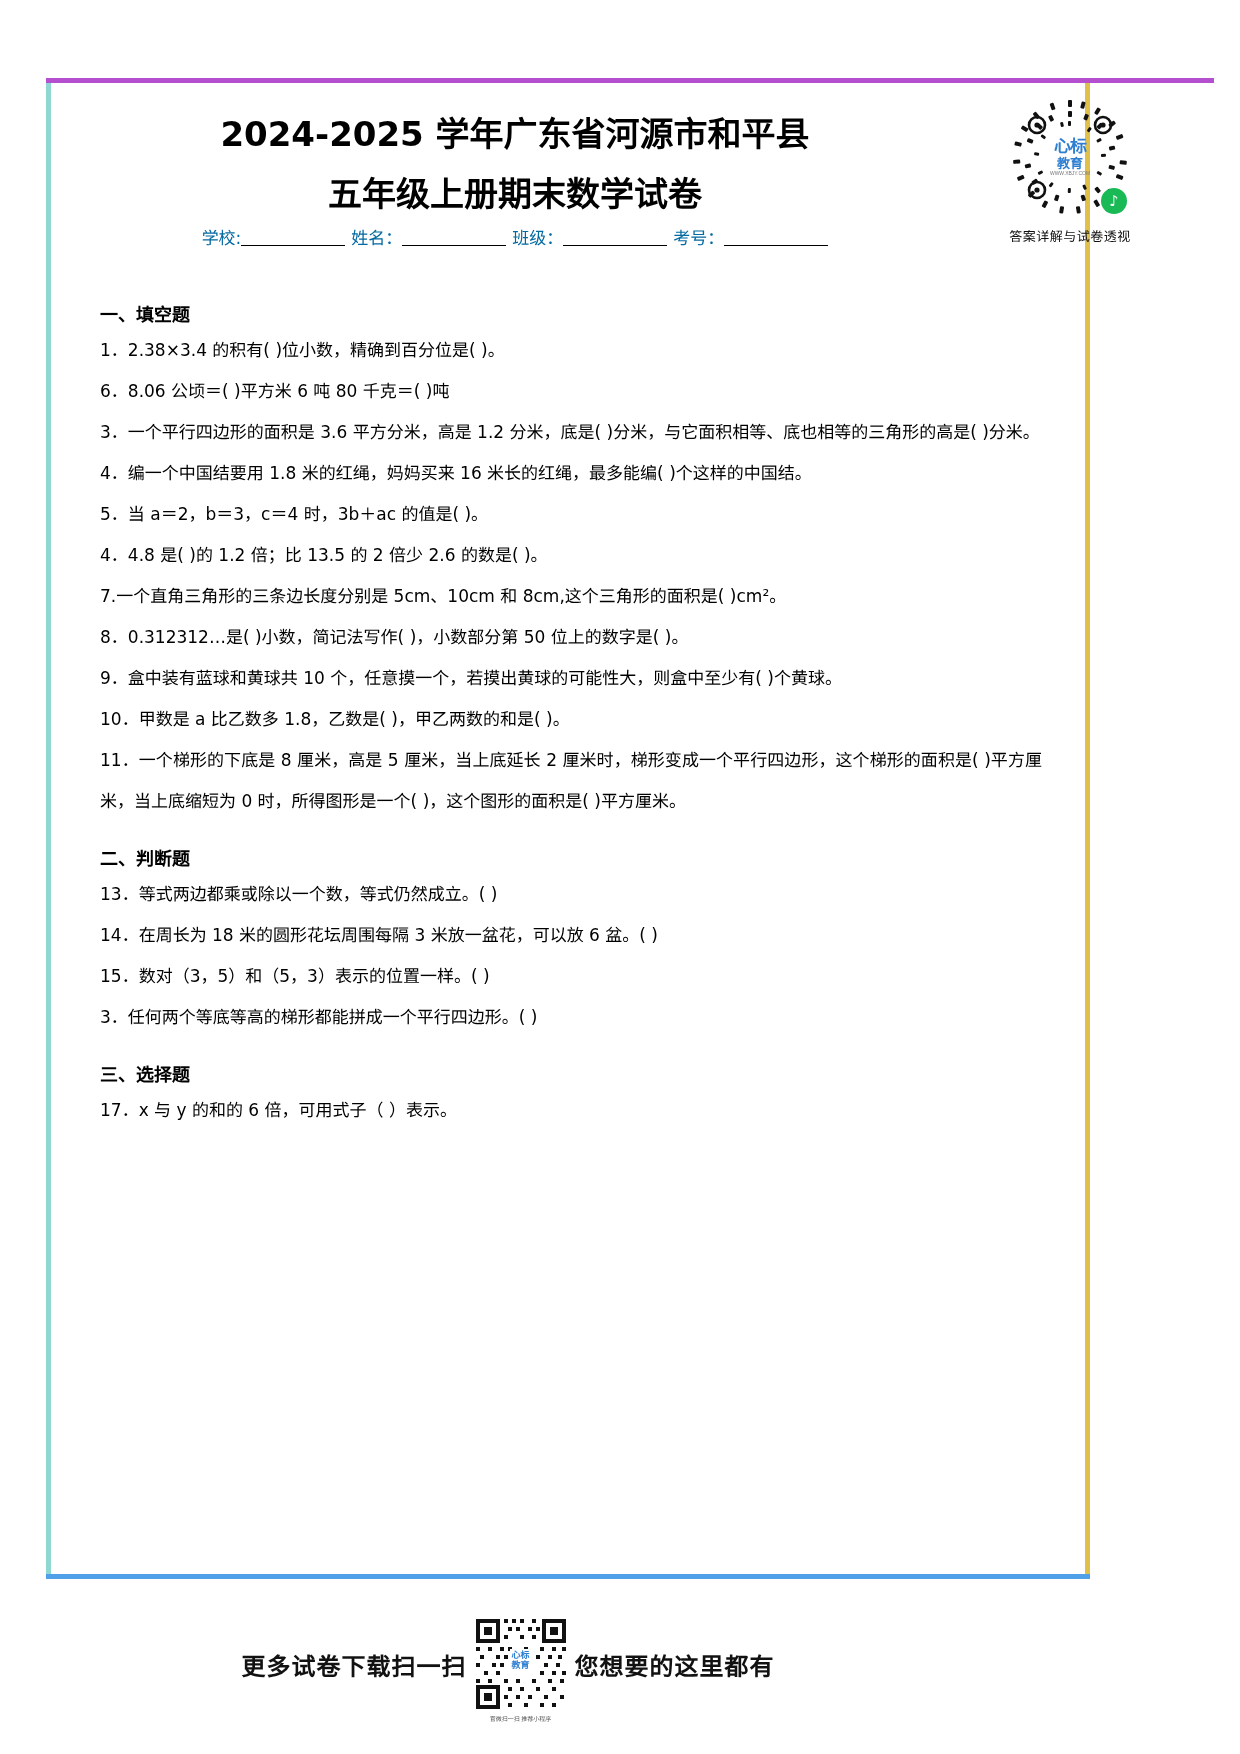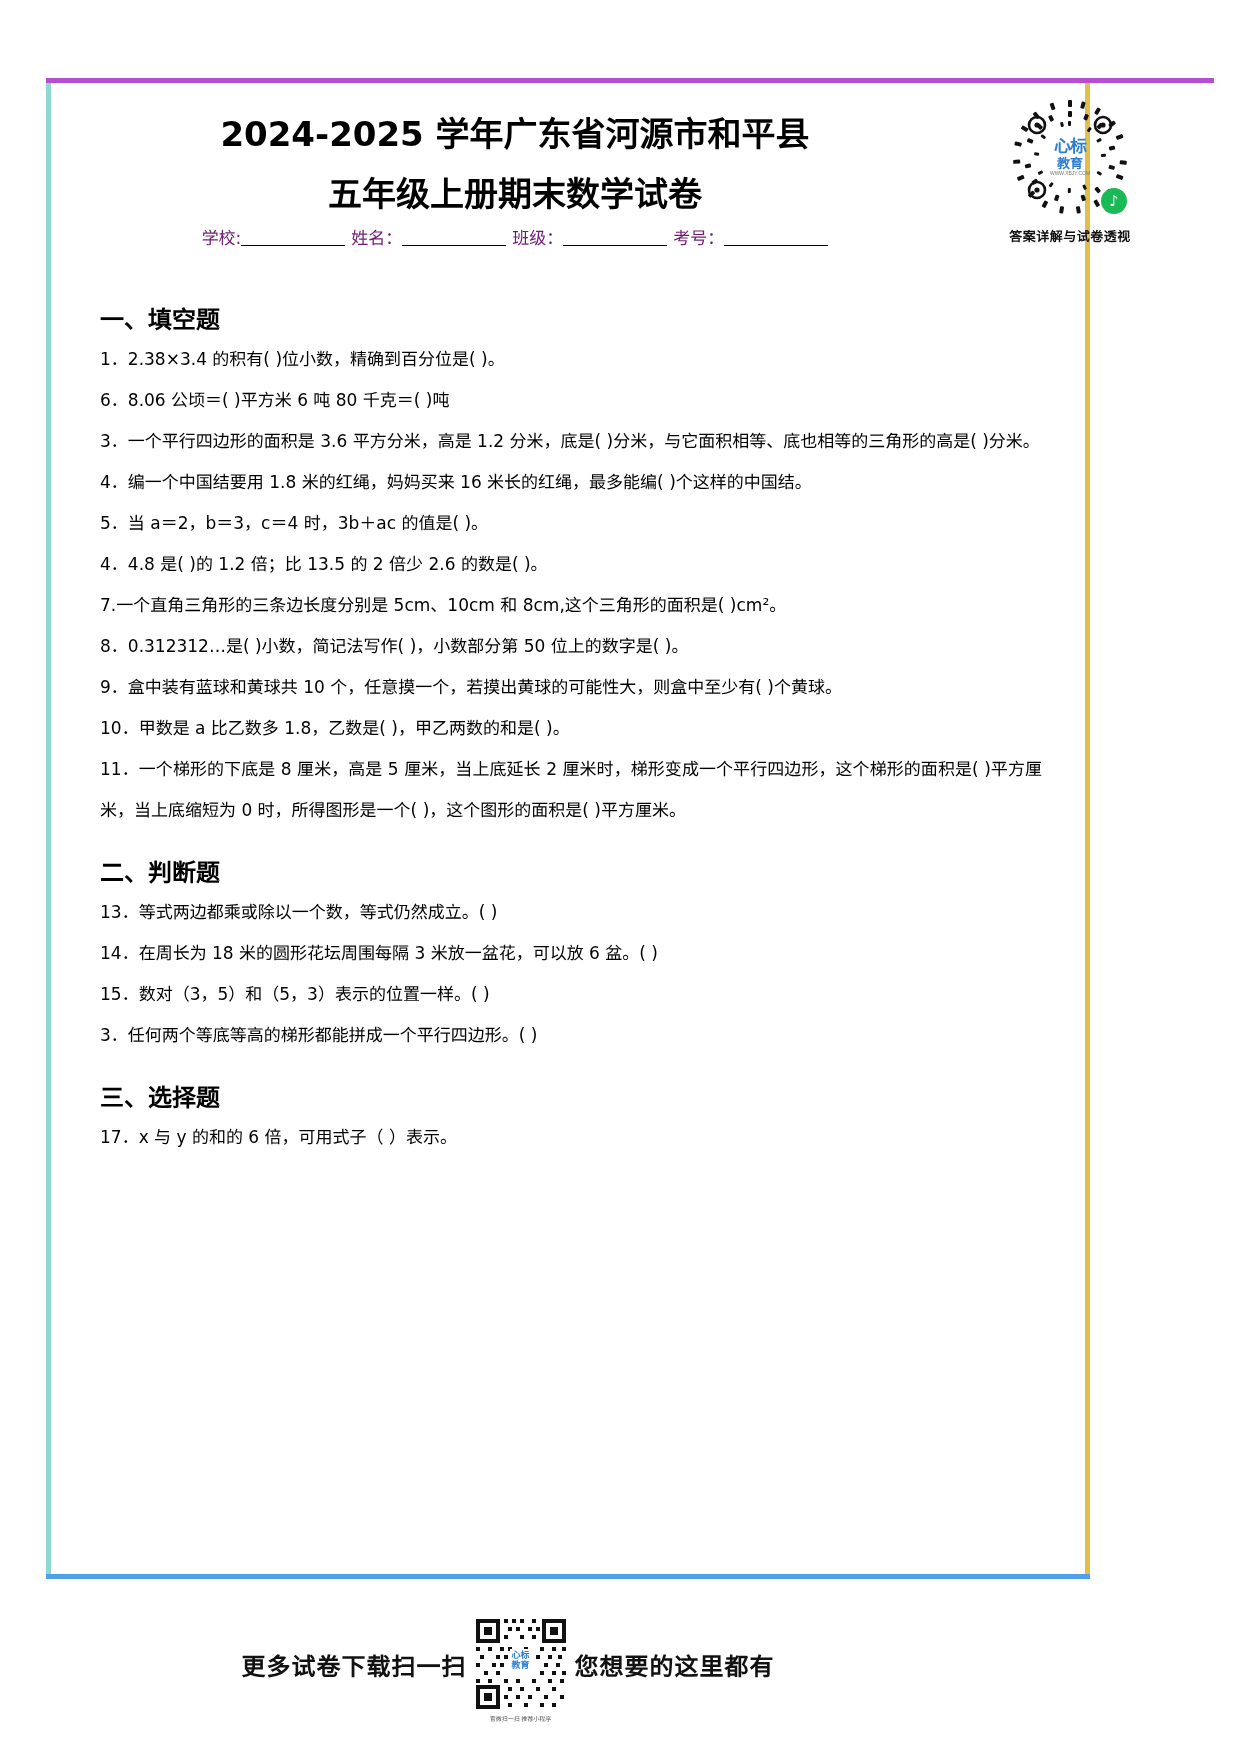--- a/index.html
+++ b/index.html
@@ -189,33 +189,32 @@
     line-height: 26px;
     text-align: center;
   }
   .qr-caption {
     font-family: "DejaVu Sans", sans-serif;
     font-size: 13px;
     color: #111;
     margin-top: 10px;
     white-space: nowrap;
     letter-spacing: 0.5px;
-    font-weight: bold;
   }
 
   
   .student-info {
     position: absolute;
     left: 120px;
     top: 224px;
     width: 790px;
     text-align: center;
     font-family: "DejaVu Sans", sans-serif;
     font-size: 17px;
-    color: #701a75;
+    color: #0369a1;
     white-space: nowrap;
   }
   .student-info .blank {
     display: inline-block;
     border-bottom: 1.4px solid #000;
     height: 17px;
     vertical-align: -2px;
   }
   .b-school { width: 104px; }
   .b-name   { width: 104px; }
@@ -225,21 +224,21 @@
 
   
   .content {
     position: absolute;
     left: 100px;
     top: 300px;
     width: 942px;
   }
   .section-heading {
     font-family: "DejaVu Sans", sans-serif;
-    font-size: 24px;
+    font-size: 18px;
     font-weight: bold;
     color: #000;
     margin: 22px 0 4px 0;
   }
   .section-heading:first-child { margin-top: 0; }
   .q {
     font-family: "DejaVu Sans", sans-serif;
     font-size: 17px;
     line-height: 41px;
     color: #000;

